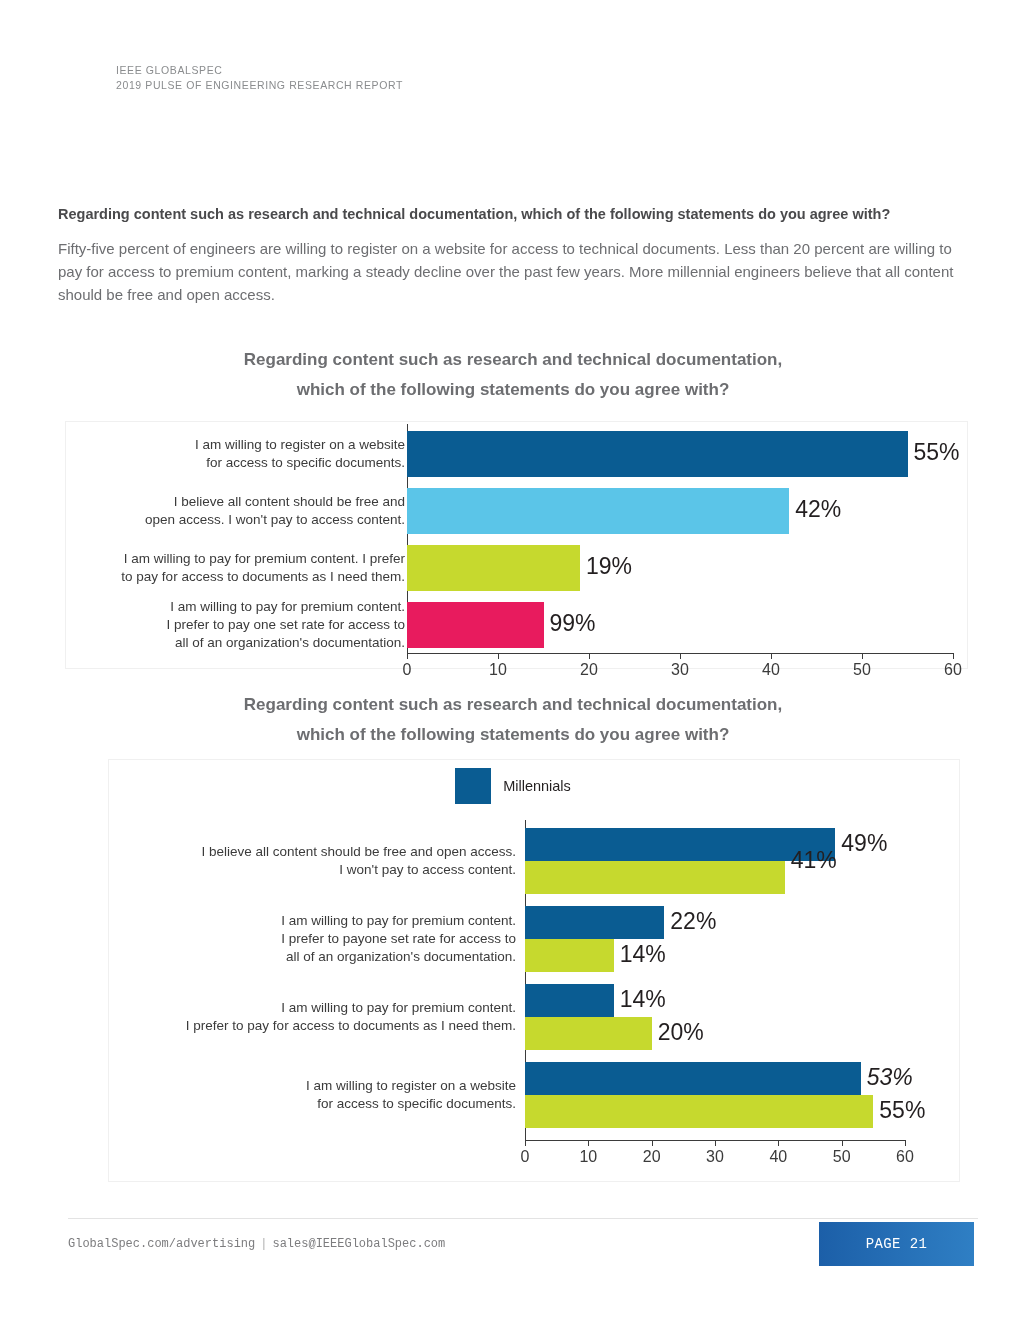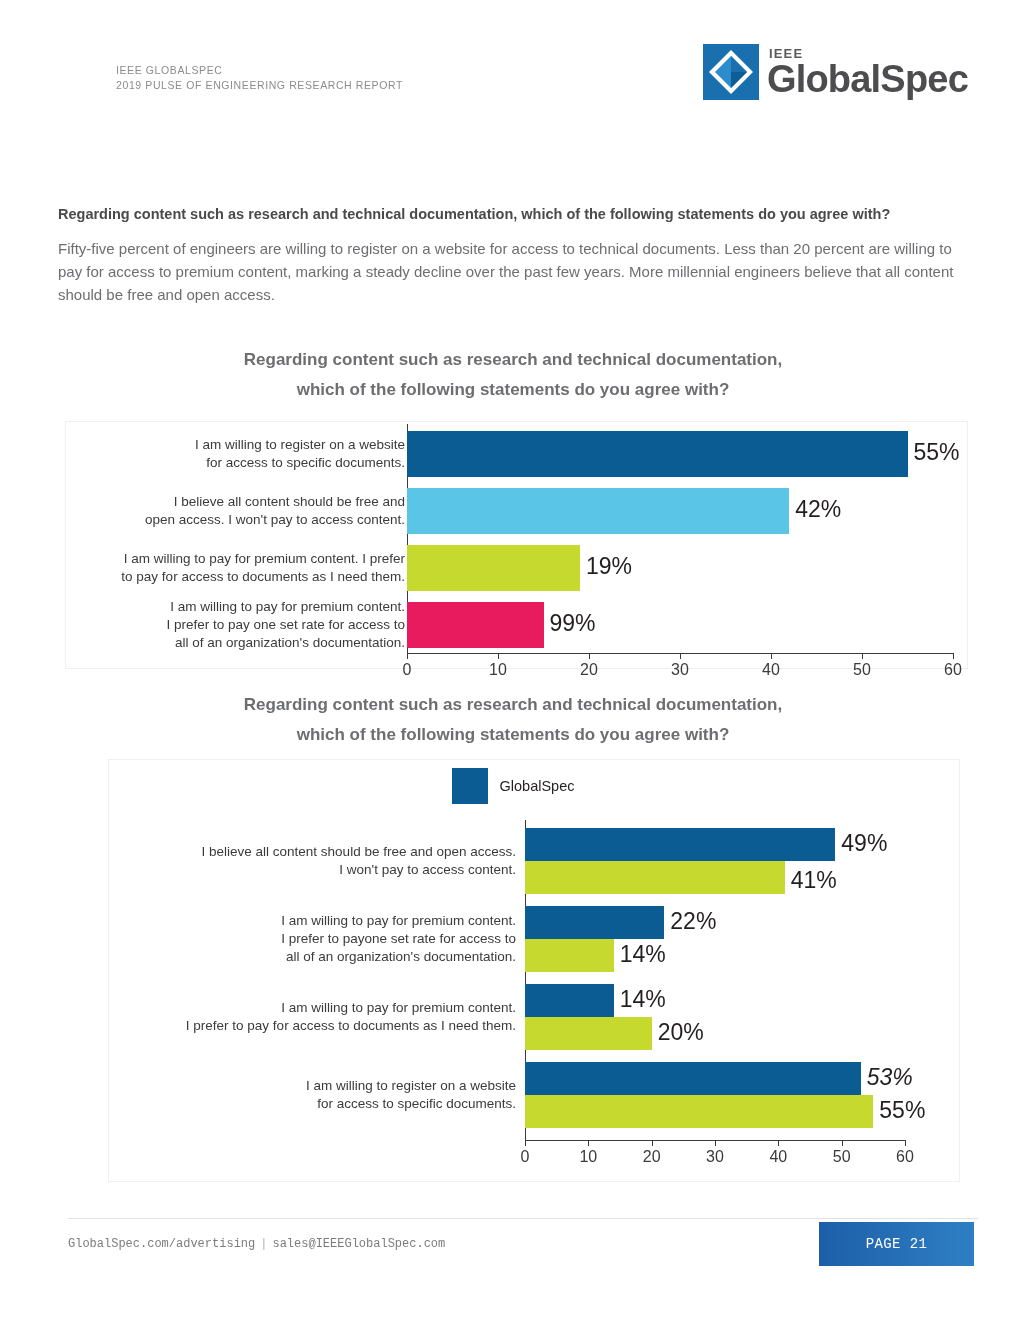--- a/index.html
+++ b/index.html
@@ -260,35 +260,20 @@
 </style>
 </head>
 <body>
 
 <div class="page-header">
   <div class="header-kicker">
     <div>IEEE GLOBALSPEC</div>
     <div>2019 PULSE OF ENGINEERING RESEARCH REPORT</div>
   </div>
 
-  <div class="brand-logo">
-    <span class="brand-mark">
-      <svg width="56" height="56" viewBox="0 0 56 56" aria-hidden="true">
-        <rect x="0" y="0" width="56" height="56" fill="#1a6fae"></rect>
-        <polygon points="28,6 50,28 28,50 6,28" fill="#ffffff"></polygon>
-        <polygon points="28,12 44,28 28,44 12,28" fill="#2a8ccc"></polygon>
-        <polygon points="28,12 44,28 28,28" fill="#1a6fae"></polygon>
-        <polygon points="28,28 44,28 28,44" fill="#0f5d97"></polygon>
-      </svg>
-    </span>
-    <span class="brand-wordmark">
-      <span class="brand-ieee">IEEE</span>
-      <span class="brand-name"><span>Global</span><span>Spec</span></span>
-    </span>
-  </div>
 </div>
 
 <div class="intro">
   <p class="intro-question">Regarding content such as research and technical documentation, which of the following statements do you agree with?</p>
   <p class="intro-body">Fifty-five percent of engineers are willing to register on a website for access to technical documents. Less than 20 percent are willing to pay for access to premium content, marking a steady decline over the past few years. More millennial engineers believe that all content should be free and open access.</p>
 </div>
 
 <div id="chart1-wrap">
   <div class="chart-title">
     <div>Regarding content such as research and technical documentation,</div>
@@ -337,21 +322,21 @@
 </div>
 
 <div id="chart2-wrap">
   <div class="chart-title">
     <div>Regarding content such as research and technical documentation,</div>
     <div>which of the following statements do you agree with?</div>
   </div>
   <div class="legend" id="chart2-legend">
       <div class="legend-item">
         <span class="legend-swatch" style="background: rgb(10, 92, 146);"></span>
-        <span class="legend-text">GlobalSpec</span>
+        <span class="legend-text">Millennials</span>
       </div>
     </div>
   <div id="chart2-frame"></div>
   <div id="chart2-plot">
       <div class="axis-line-y" style="left: 0px; top: 0px; height: 320px;"></div>
       <div class="axis-line-x" style="left: 0px; top: 320px; width: 380px;"></div>
       <div style="position: absolute; left: 0px; top: 320px; width: 380px;">
         <div class="tick" style="left: 0px;"></div>
         <div class="tick-label" style="left: 0px;">0</div>
         <div class="tick" style="left: 63.3333px;"></div>
@@ -363,21 +348,21 @@
         <div class="tick" style="left: 253.333px;"></div>
         <div class="tick-label" style="left: 253.333px;">40</div>
         <div class="tick" style="left: 316.667px;"></div>
         <div class="tick-label" style="left: 316.667px;">50</div>
         <div class="tick" style="left: 380px;"></div>
         <div class="tick-label" style="left: 380px;">60</div>
       </div>
       <div class="bar" style="top: 8px; width: 310.333px; height: 33px; background: rgb(10, 92, 146);"></div>
       <div class="bar-value" style="left: 316.333px; top: 9.5px;">49%</div>
       <div class="bar" style="top: 41px; width: 259.667px; height: 33px; background: rgb(198, 217, 46);"></div>
-      <div class="bar-value" style="left: 265.667px; top: 47px;">41%</div>
+      <div class="bar-value" style="left: 265.667px; top: 27px;">41%</div>
       <div class="bar" style="top: 86px; width: 139.333px; height: 33px; background: rgb(10, 92, 146);"></div>
       <div class="bar-value" style="left: 145.333px; top: 87.5px;">22%</div>
       <div class="bar" style="top: 119px; width: 88.6667px; height: 33px; background: rgb(198, 217, 46);"></div>
       <div class="bar-value" style="left: 94.6667px; top: 120.5px;">14%</div>
       <div class="bar" style="top: 164px; width: 88.6667px; height: 33px; background: rgb(10, 92, 146);"></div>
       <div class="bar-value" style="left: 94.6667px; top: 165.5px;">14%</div>
       <div class="bar" style="top: 197px; width: 126.667px; height: 33px; background: rgb(198, 217, 46);"></div>
       <div class="bar-value" style="left: 132.667px; top: 198.5px;">20%</div>
       <div class="bar" style="top: 242px; width: 335.667px; height: 33px; background: rgb(10, 92, 146);"></div>
       <div class="bar-value" style="left: 341.667px; top: 243.5px; font-style: italic;">53%</div>

